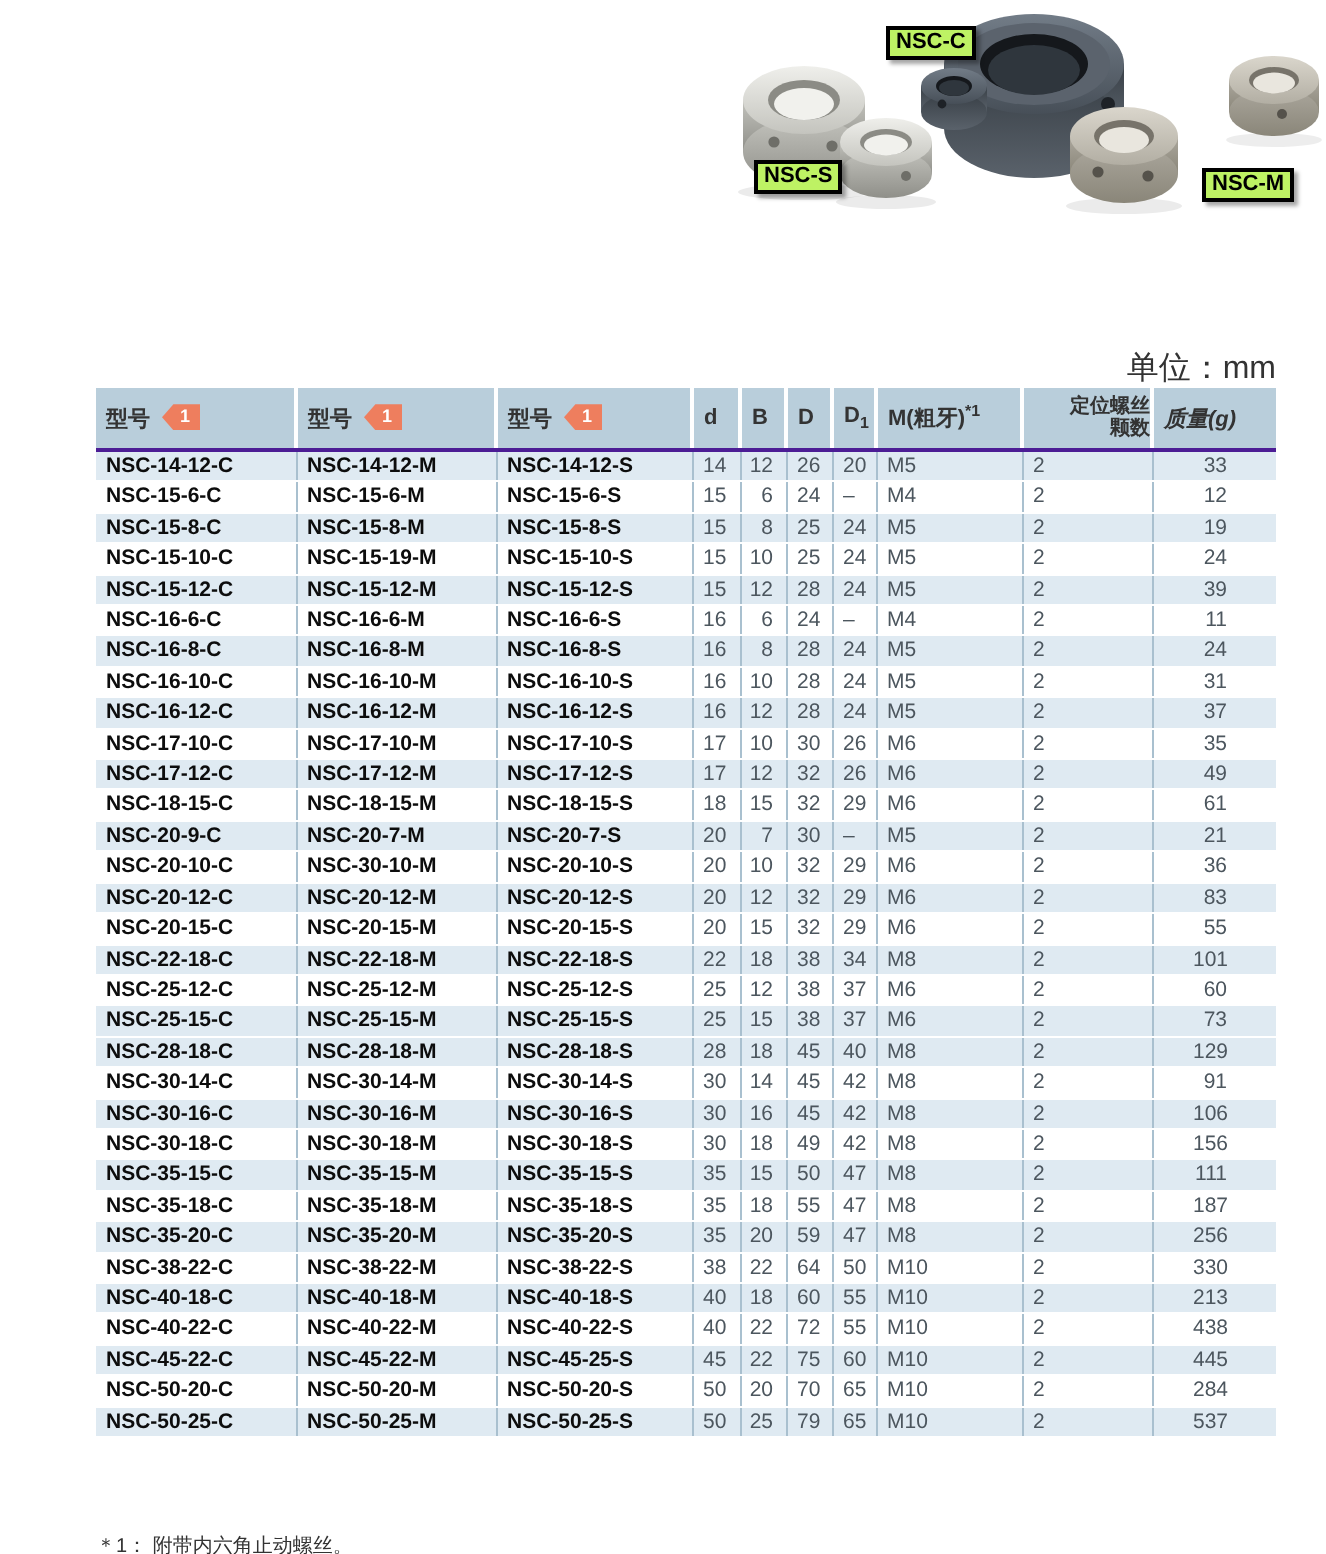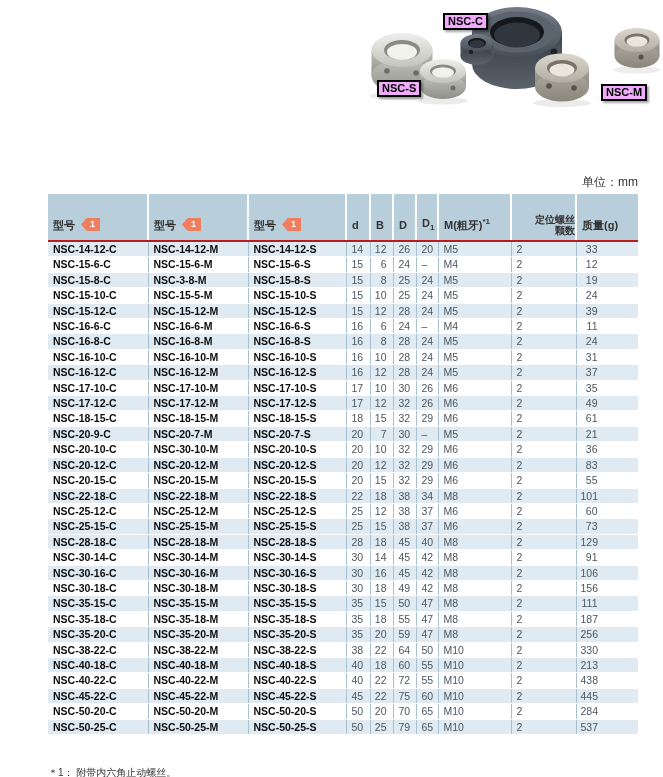--- a/index.html
+++ b/index.html
@@ -5,65 +5,65 @@
   html,body{margin:0;padding:0;}
   body{
     width:663px;height:777px;position:relative;background:#ffffff;
     font-family:"Liberation Sans","DejaVu Sans",sans-serif;
     -webkit-font-smoothing:antialiased;overflow:hidden;
   }
   
   .photo{position:absolute;left:348px;top:2px;width:314px;height:118px;}
   .photo svg{position:absolute;left:0;top:0;}
   .plabel{
-    position:absolute;background:#f0abfc;border:2px solid #000;
+    position:absolute;background:#bef264;border:2px solid #000;
     font-weight:bold;font-size:11px;line-height:13px;padding:0 3px;
     color:#000;box-shadow:2px 2px 2px rgba(0,0,0,0.35);white-space:nowrap;
   }
   #lbl-c{left:95px;top:11px;}
   #lbl-s{left:29px;top:78px;}
   #lbl-m{left:253px;top:82px;}
   
   .unit{position:absolute;left:48px;top:174px;width:590px;text-align:right;
-        font-size:12px;color:#333;}
+        font-size:16px;color:#333;}
   
   table.spec{
     position:absolute;left:48px;top:194px;width:590px;
     border-collapse:collapse;table-layout:fixed;
   }
   col.c-model{width:100px;} col.c-model3{width:98px;}
   col.c-d{width:24px;} col.c-b{width:23px;} col.c-dd{width:23px;} col.c-d1{width:22px;}
   col.c-m{width:73px;} col.c-scr{width:65px;} col.c-mass{width:62px;}
   thead th{
     background:#b9cedb;height:30px;font-size:11px;font-weight:bold;color:#333;
-    text-align:left;vertical-align:middle;padding:16px 0 0 5px;
-    border-right:2px solid #fff;border-bottom:2px solid #b91c1c;
+    text-align:left;vertical-align:middle;padding:0 0 0 5px;
+    border-right:2px solid #fff;border-bottom:2px solid #4c1d95;
   }
-  thead th:last-child{border-right:none;}
+  thead th:last-child{border-right:none;font-style:italic;}
   thead th sub{font-size:8px;}
   thead th sup{font-size:8px;}
   thead th .two-line span{display:block;font-size:10px;line-height:11px;text-align:right;}
   .marker{
     display:inline-block;vertical-align:middle;margin-left:6px;margin-top:-2px;
     width:19px;height:13px;background:#ee7e5e;color:#fff;
     clip-path:polygon(0 50%,30% 0,100% 0,100% 100%,30% 100%);
     font-size:9px;font-weight:bold;line-height:13px;text-align:center;
     padding-left:4px;box-sizing:border-box;
   }
   tbody td{
     height:14.4px;line-height:14.4px;font-size:10.5px;color:#4c565e;
     padding:0 0 0 5px;border-right:1px solid #a9c0cf;border-bottom:1px solid #fff;
     white-space:nowrap;overflow:hidden;
   }
   tbody td:last-child{border-right:none;}
   tr.tint td{background:#dfeaf2;}
   tr.plain td{background:#ffffff;}
   td.model{font-weight:bold;color:#0d0d0d;}
   td.b{text-align:right;padding:0 6px 0 0;}
-  td.mass{padding-left:4px;margin-top:29px;}
+  td.mass{padding-left:20px;margin-top:29px;}
   td.mass span{display:inline-block;min-width:17px;text-align:right;}
   
   .footnote{position:absolute;left:48px;top:766px;font-size:10px;color:#333;}
 </style>
 </head>
 <body>
 
 <div class="photo">
   <svg width="314" height="118" viewBox="0 0 314 118">
     <defs>
@@ -216,33 +216,33 @@
     <td>15</td>
     <td class="b">6</td>
     <td>24</td>
     <td>–</td>
     <td>M4</td>
     <td>2</td>
     <td class="mass"><span>12</span></td>
   </tr>
       <tr class="tint">
     <td class="model">NSC-15-8-C</td>
-    <td class="model">NSC-3-8-M</td>
+    <td class="model">NSC-15-8-M</td>
     <td class="model">NSC-15-8-S</td>
     <td>15</td>
     <td class="b">8</td>
     <td>25</td>
     <td>24</td>
     <td>M5</td>
     <td>2</td>
     <td class="mass"><span>19</span></td>
   </tr>
       <tr class="plain">
     <td class="model">NSC-15-10-C</td>
-    <td class="model">NSC-15-5-M</td>
+    <td class="model">NSC-15-19-M</td>
     <td class="model">NSC-15-10-S</td>
     <td>15</td>
     <td class="b">10</td>
     <td>25</td>
     <td>24</td>
     <td>M5</td>
     <td>2</td>
     <td class="mass"><span>24</span></td>
   </tr>
       <tr class="tint">
@@ -541,21 +541,21 @@
     <td class="b">22</td>
     <td>72</td>
     <td>55</td>
     <td>M10</td>
     <td>2</td>
     <td class="mass"><span>438</span></td>
   </tr>
       <tr class="tint">
     <td class="model">NSC-45-22-C</td>
     <td class="model">NSC-45-22-M</td>
-    <td class="model">NSC-45-22-S</td>
+    <td class="model">NSC-45-25-S</td>
     <td>45</td>
     <td class="b">22</td>
     <td>75</td>
     <td>60</td>
     <td>M10</td>
     <td>2</td>
     <td class="mass"><span>445</span></td>
   </tr>
       <tr class="plain">
     <td class="model">NSC-50-20-C</td>

